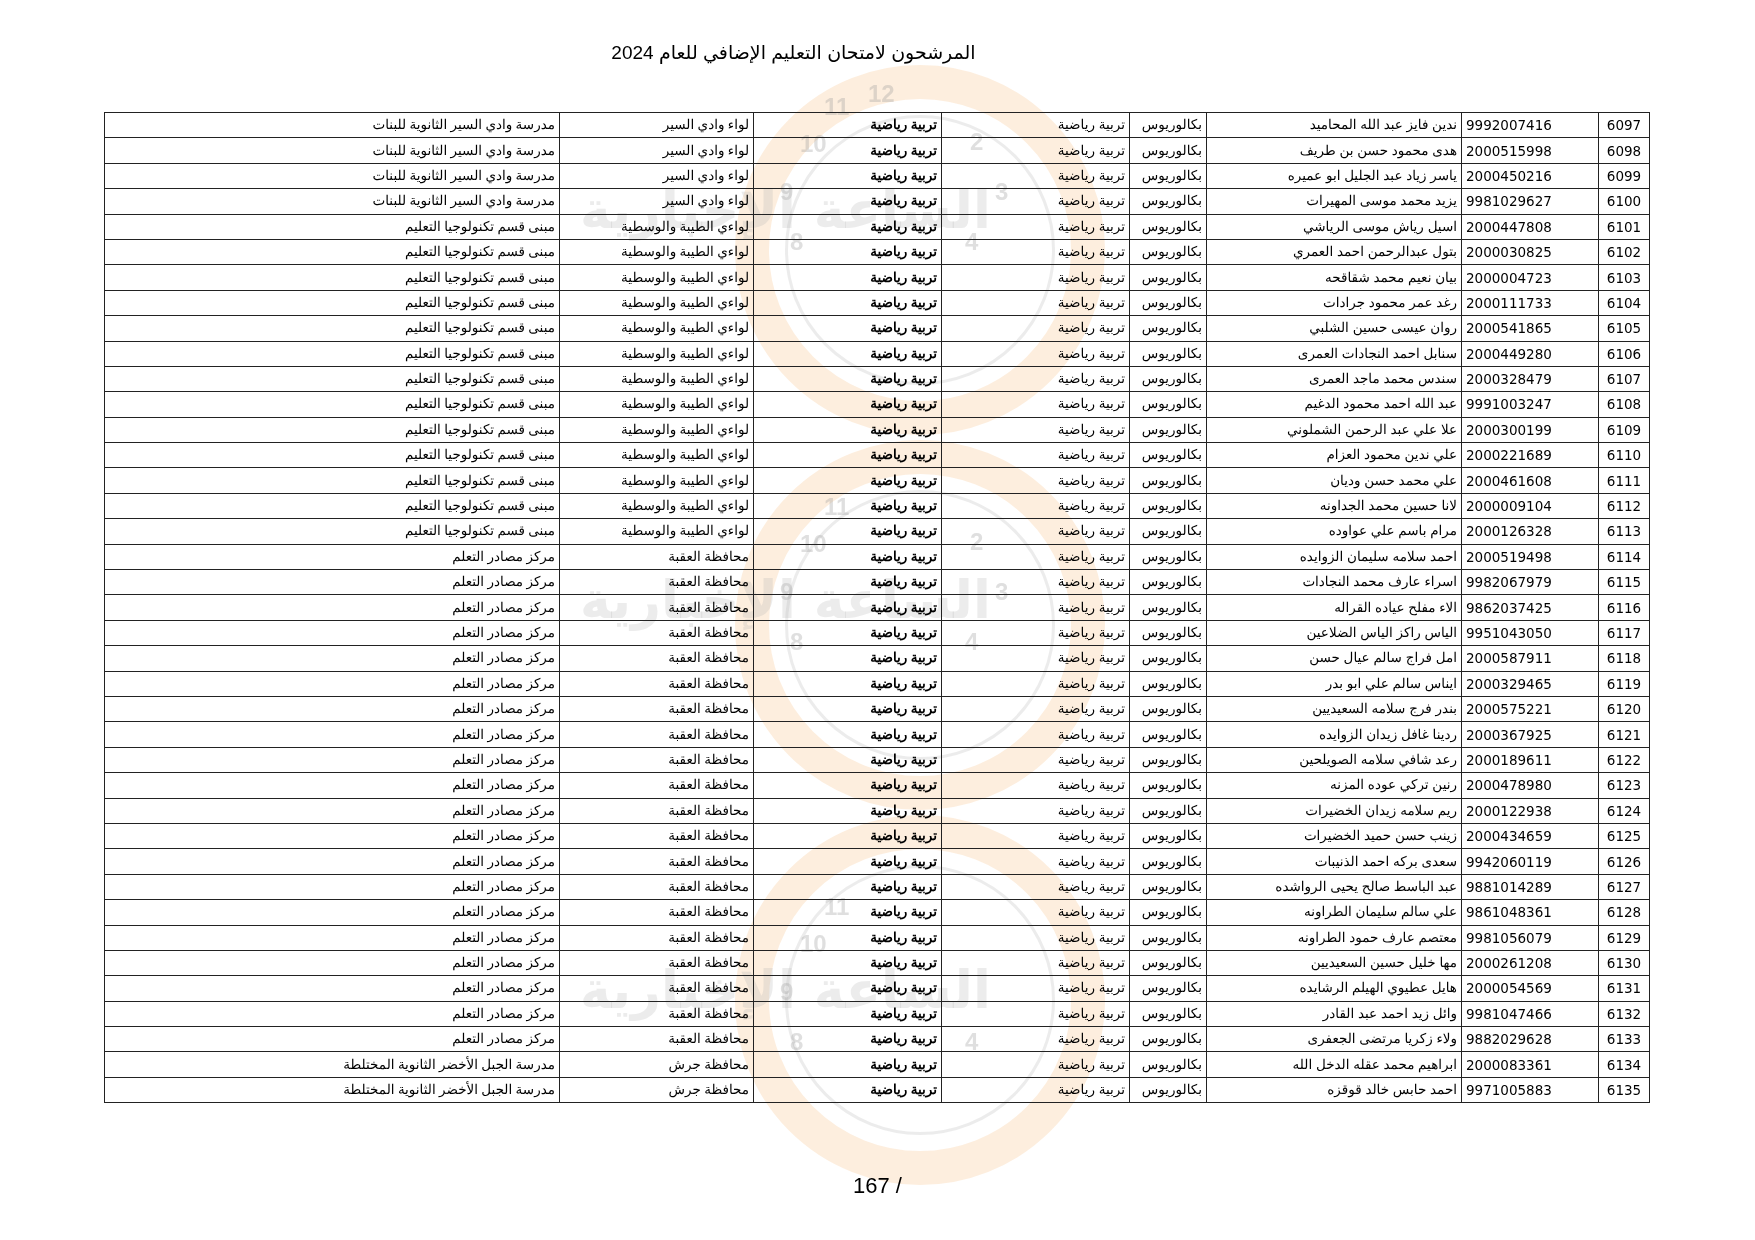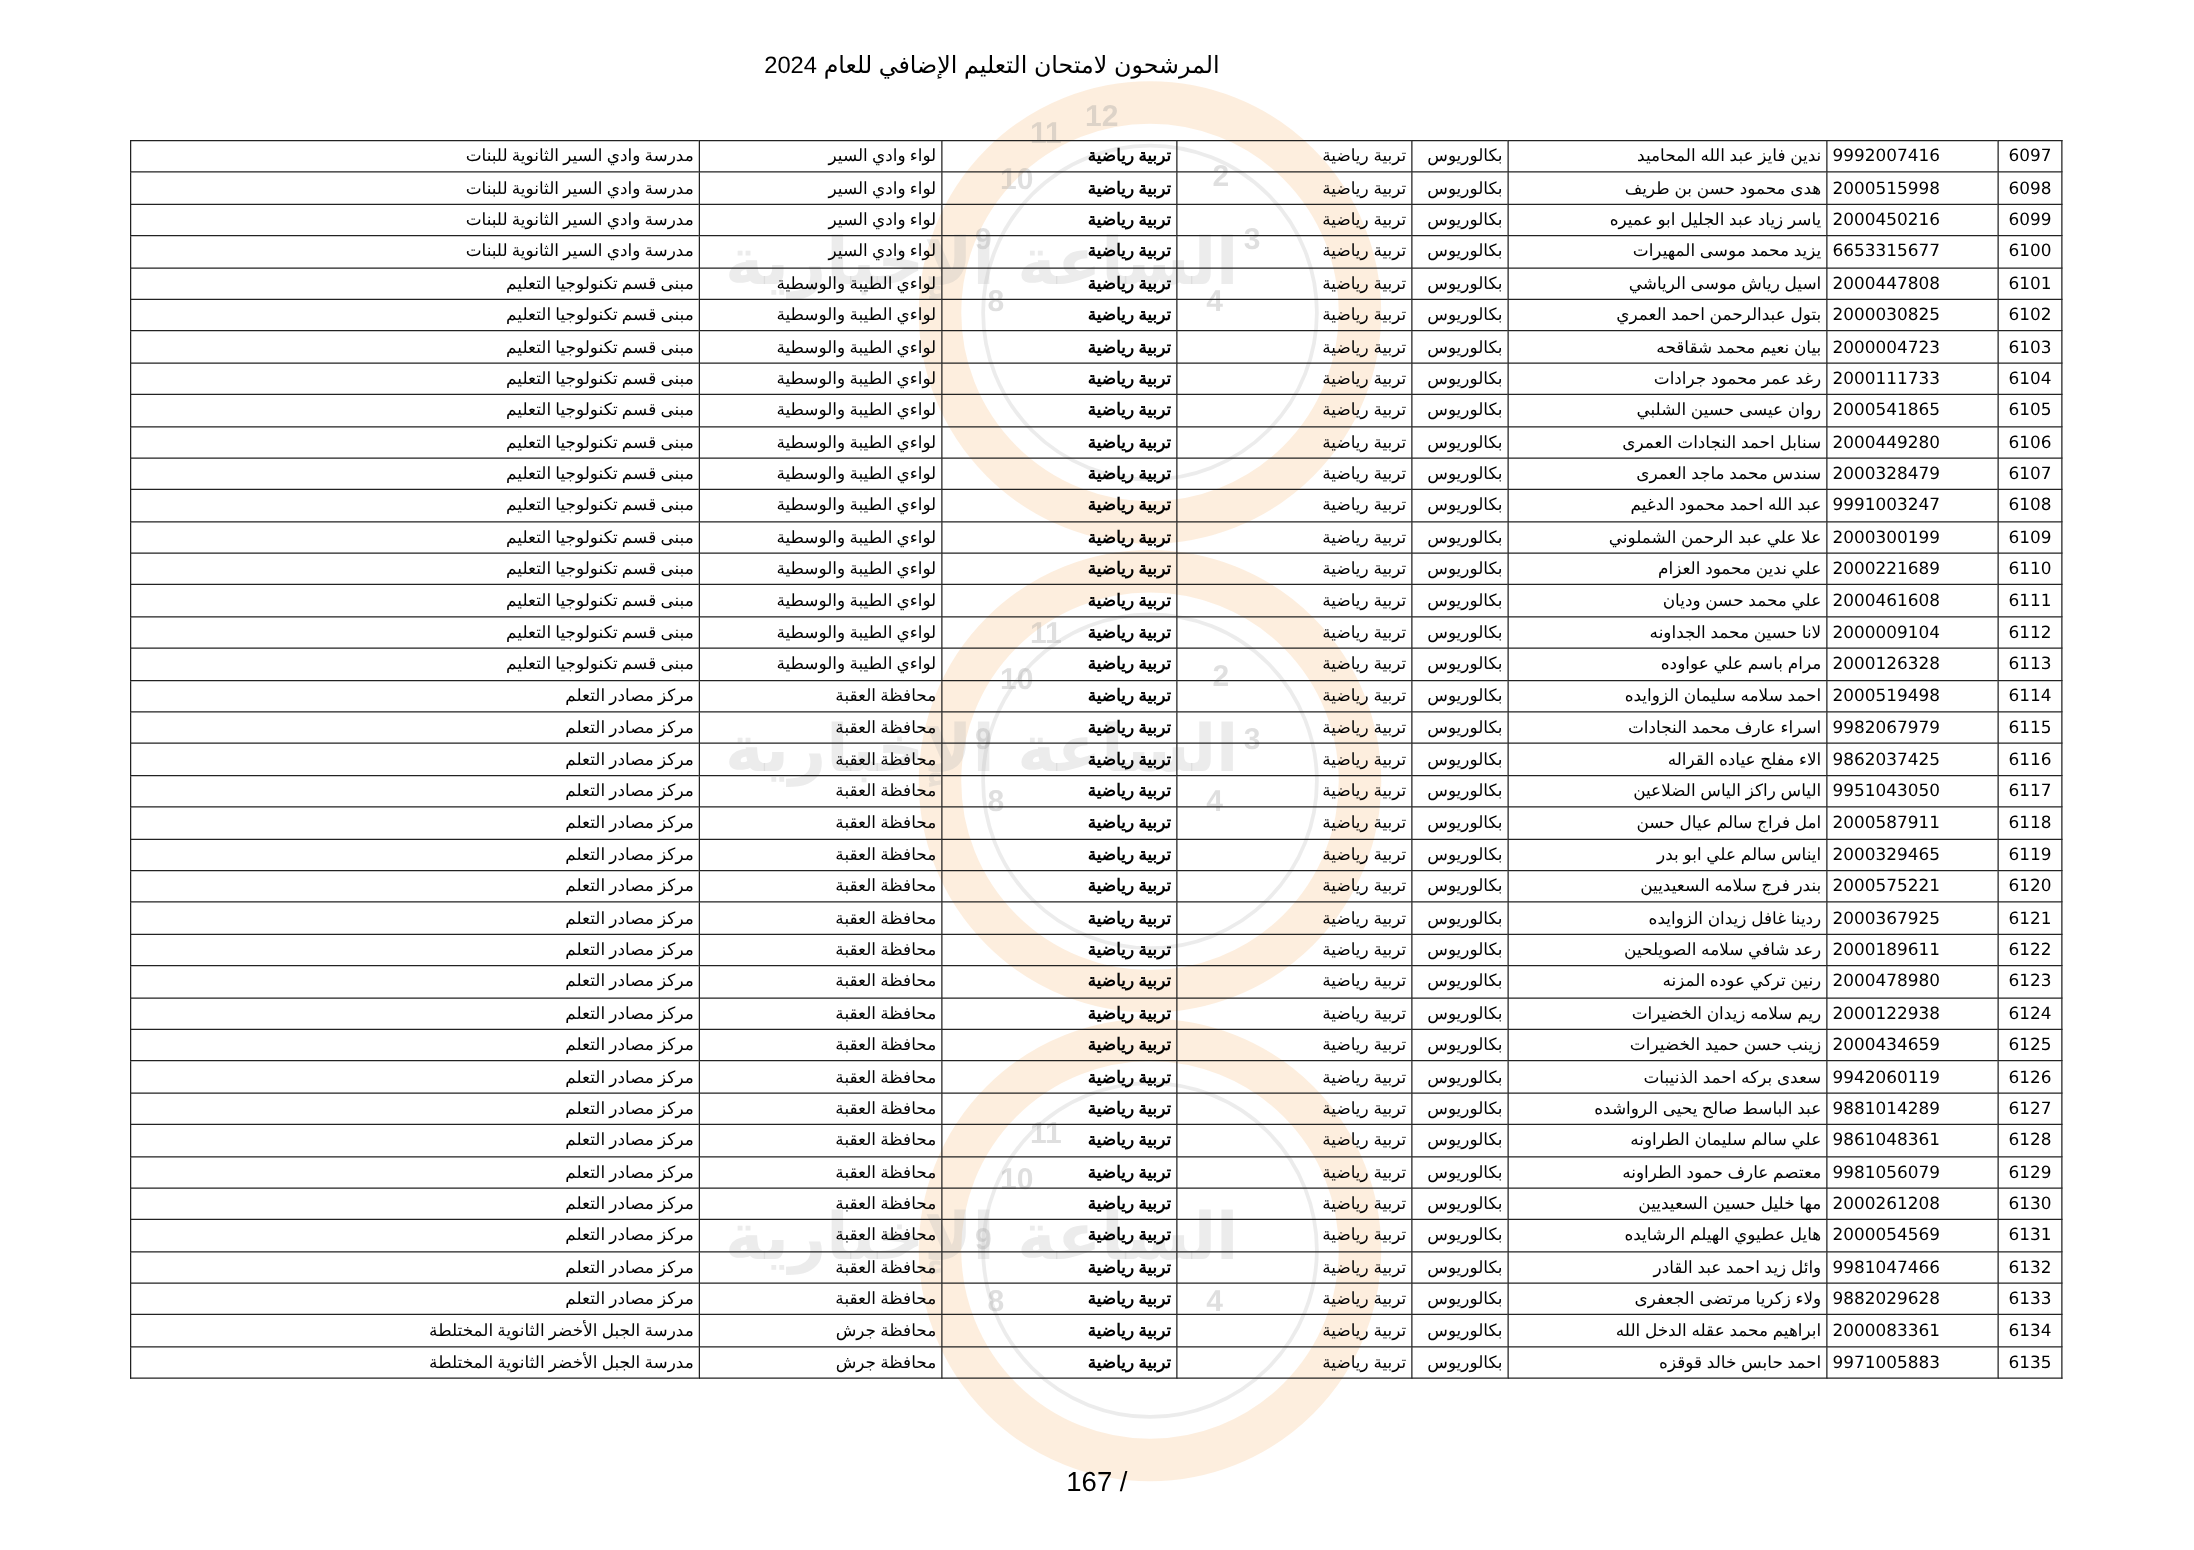--- a/index.html
+++ b/index.html
@@ -99,21 +99,21 @@
         <td class="c-id">2000450216</td>
         <td class="c-name">ياسر زياد عبد الجليل ابو عميره</td>
         <td class="c-degree">بكالوريوس</td>
         <td class="c-major">تربية رياضية</td>
         <td class="c-subject">تربية رياضية</td>
         <td class="c-region">لواء وادي السير</td>
         <td class="c-center">مدرسة وادي السير الثانوية للبنات</td>
       </tr>
       <tr>
         <td class="c-seq">6100</td>
-        <td class="c-id">6653315677</td>
+        <td class="c-id">9981029627</td>
         <td class="c-name">يزيد محمد موسى المهيرات</td>
         <td class="c-degree">بكالوريوس</td>
         <td class="c-major">تربية رياضية</td>
         <td class="c-subject">تربية رياضية</td>
         <td class="c-region">لواء وادي السير</td>
         <td class="c-center">مدرسة وادي السير الثانوية للبنات</td>
       </tr>
       <tr>
         <td class="c-seq">6101</td>
         <td class="c-id">2000447808</td>

